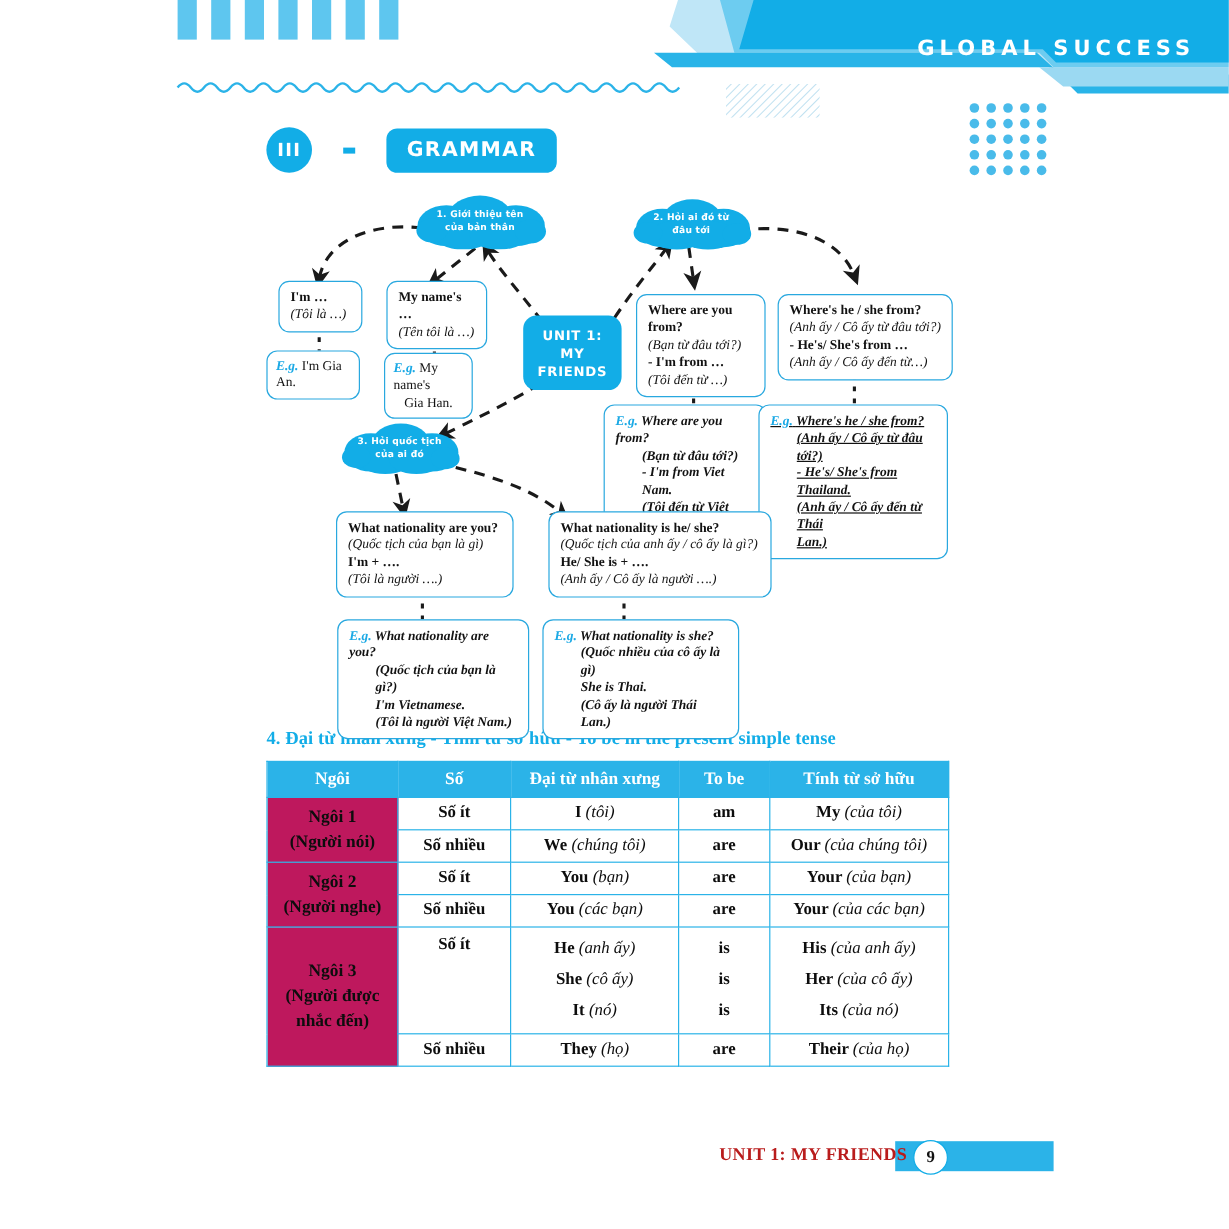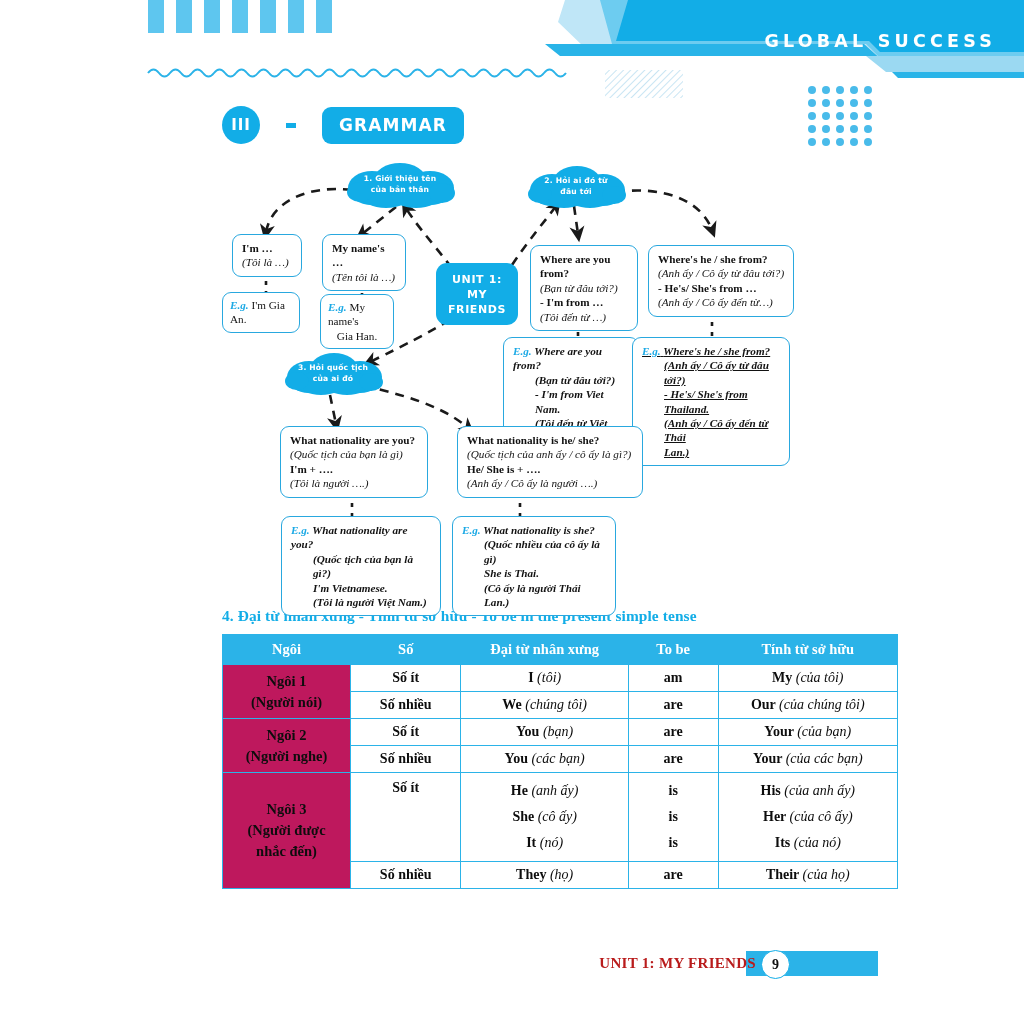--- a/index.html
+++ b/index.html
@@ -78,21 +78,21 @@
 
   
   .h4{
     position:absolute;left:222px;top:607px;
     color:#12ADE7;font-family:"Liberation Serif",serif;font-weight:700;
     font-size:15.4px;letter-spacing:.1px;
   }
 
   
   table.grammar{
-    position:absolute;left:222px;top:634px;width:676px;
+    position:absolute;left:222px;top:634px;width:569px;
     border-collapse:collapse;font-size:14px;
   }
   table.grammar th{
     background:#2BB3E8;color:#fff;font-weight:700;
     font-family:"Liberation Serif",serif;font-size:14.5px;
     padding:6px 4px;text-align:center;border:1.2px solid #2BB3E8;
   }
   table.grammar td{
     border:1.2px solid #2BB3E8;text-align:center;padding:5px 4px;
     font-weight:700;color:#0d0d0d;

